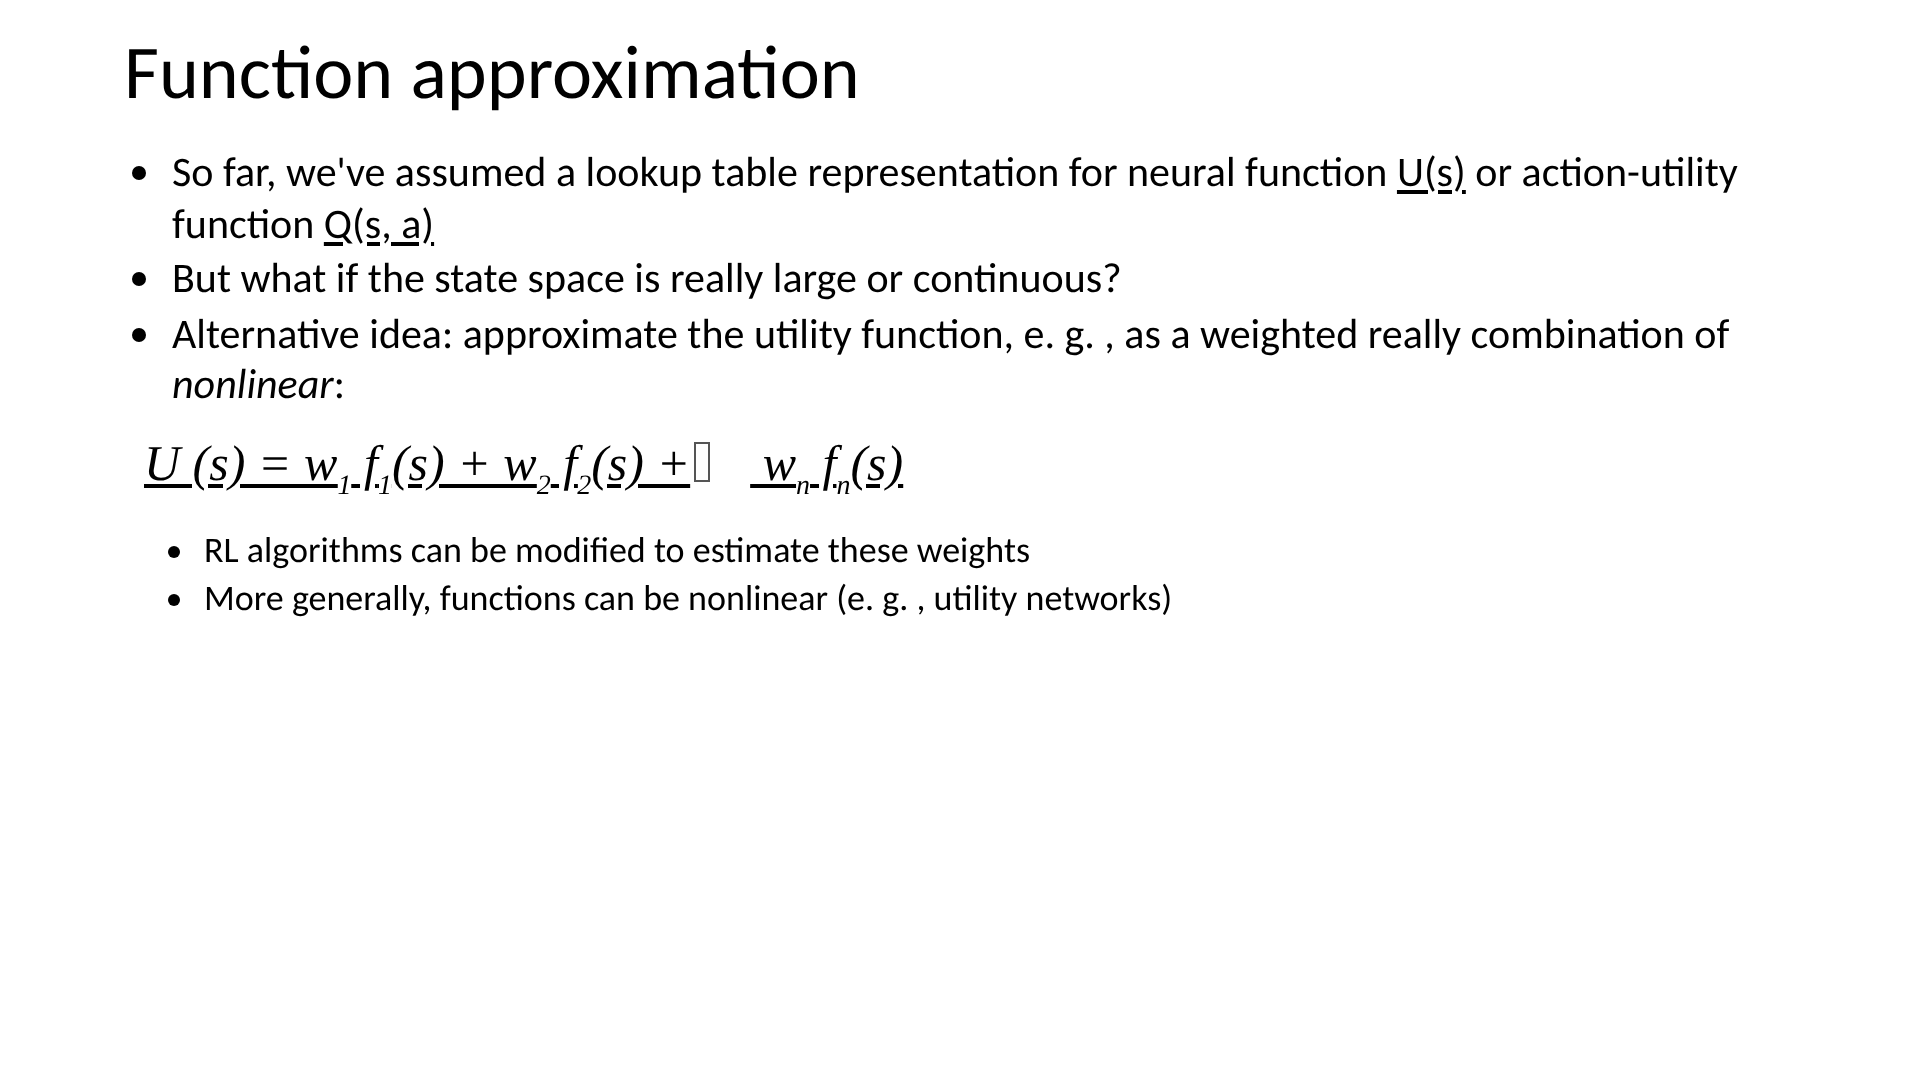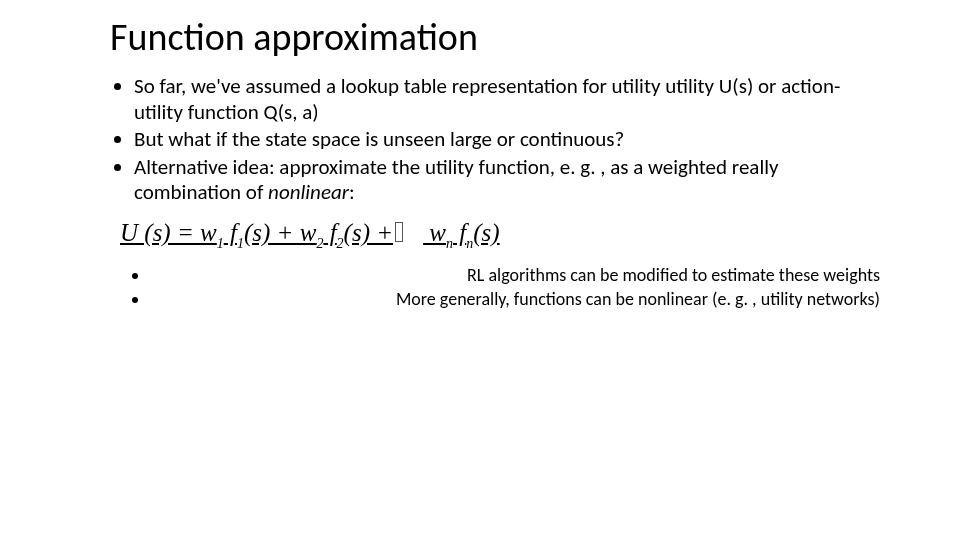--- a/index.html
+++ b/index.html
@@ -8,21 +8,21 @@
     width: 960px;
     height: 540px;
     background: #fff;
     font-family: Calibri, "Segoe UI", Arial, sans-serif;
     color: #000;
   }
   .slide {
     box-sizing: border-box;
     width: 940px;
     height: 540px;
-    padding: 10px 60px 20px 110px;
+    padding: 10px 60px 20px 62px;
   }
   .title {
     font-size: 38px;
     font-weight: 400;
     margin: 0 0 14px 0;
     padding-top: 4px;
   }
   ul.level1 {
     list-style: disc;
     margin: 0;
@@ -32,26 +32,25 @@
   }
   ul.level1 > li {
     margin-bottom: 2px;
   }
   ul.level2 {
     list-style: disc;
     margin: 0;
     padding-left: 40px;
     font-size: 18px;
     line-height: 1.25;
-    text-align: right;
   }
   ul.level2 > li {
     margin-bottom: 1px;
   }
-  .u { }
+  .u { text-decoration: underline; }
   .i { font-style: italic; }
   .formula-block {
     margin: 14px 0 14px 10px;
     font-family: "Times New Roman", Times, serif;
     font-size: 25px;
     line-height: 1;
     text-decoration: underline;
   }
   .formula-block .sub {
     font-size: 14px;
@@ -71,23 +70,23 @@
 </style>
 </head>
 <body>
 
 <div class="slide">
 
   <h1 class="title">Function approximation</h1>
 
   <ul class="level1">
     <li>
-      <span>So far, we've assumed a lookup table representation for utility utility </span><span class="u">U(s)</span><span> or action-utility function </span><span class="u">Q(s, a)</span>
+      <span>So far, we've assumed a lookup table representation for neural function </span><span class="u">U(s)</span><span> or action-utility function </span><span class="u">Q(s, a)</span>
     </li>
-    <li>But what if the state space is unseen large or continuous?</li>
+    <li>But what if the state space is really large or continuous?</li>
     <li>
       <span>Alternative idea: approximate the utility function, e. g. , as a weighted really combination of </span><span class="i">nonlinear</span><span>:</span>
     </li>
   </ul>
 
   <div class="formula-block">
     <span class="i">
       <span>U (s) = w</span><span class="sub">1</span><span> f</span><span class="sub">1</span><span>(s) + w</span><span class="sub">2</span><span> f</span><span class="sub">2</span><span>(s) +</span><span class="ellipsis"></span><span class="sp"></span><span> w</span><span class="sub">n</span><span> f</span><span class="sub">n</span><span>(s)</span>
     </span>
   </div>

